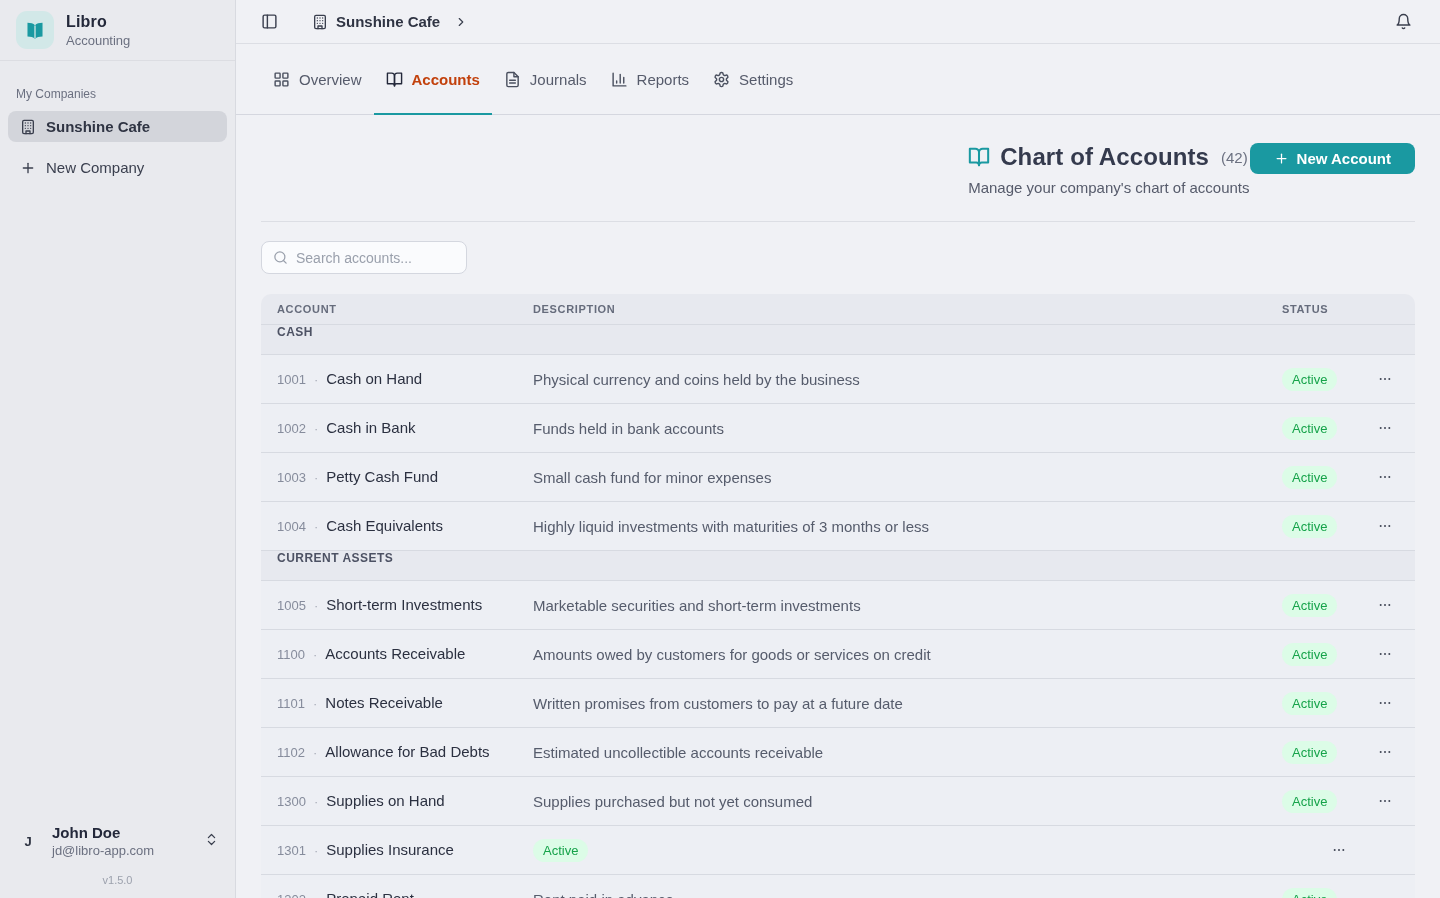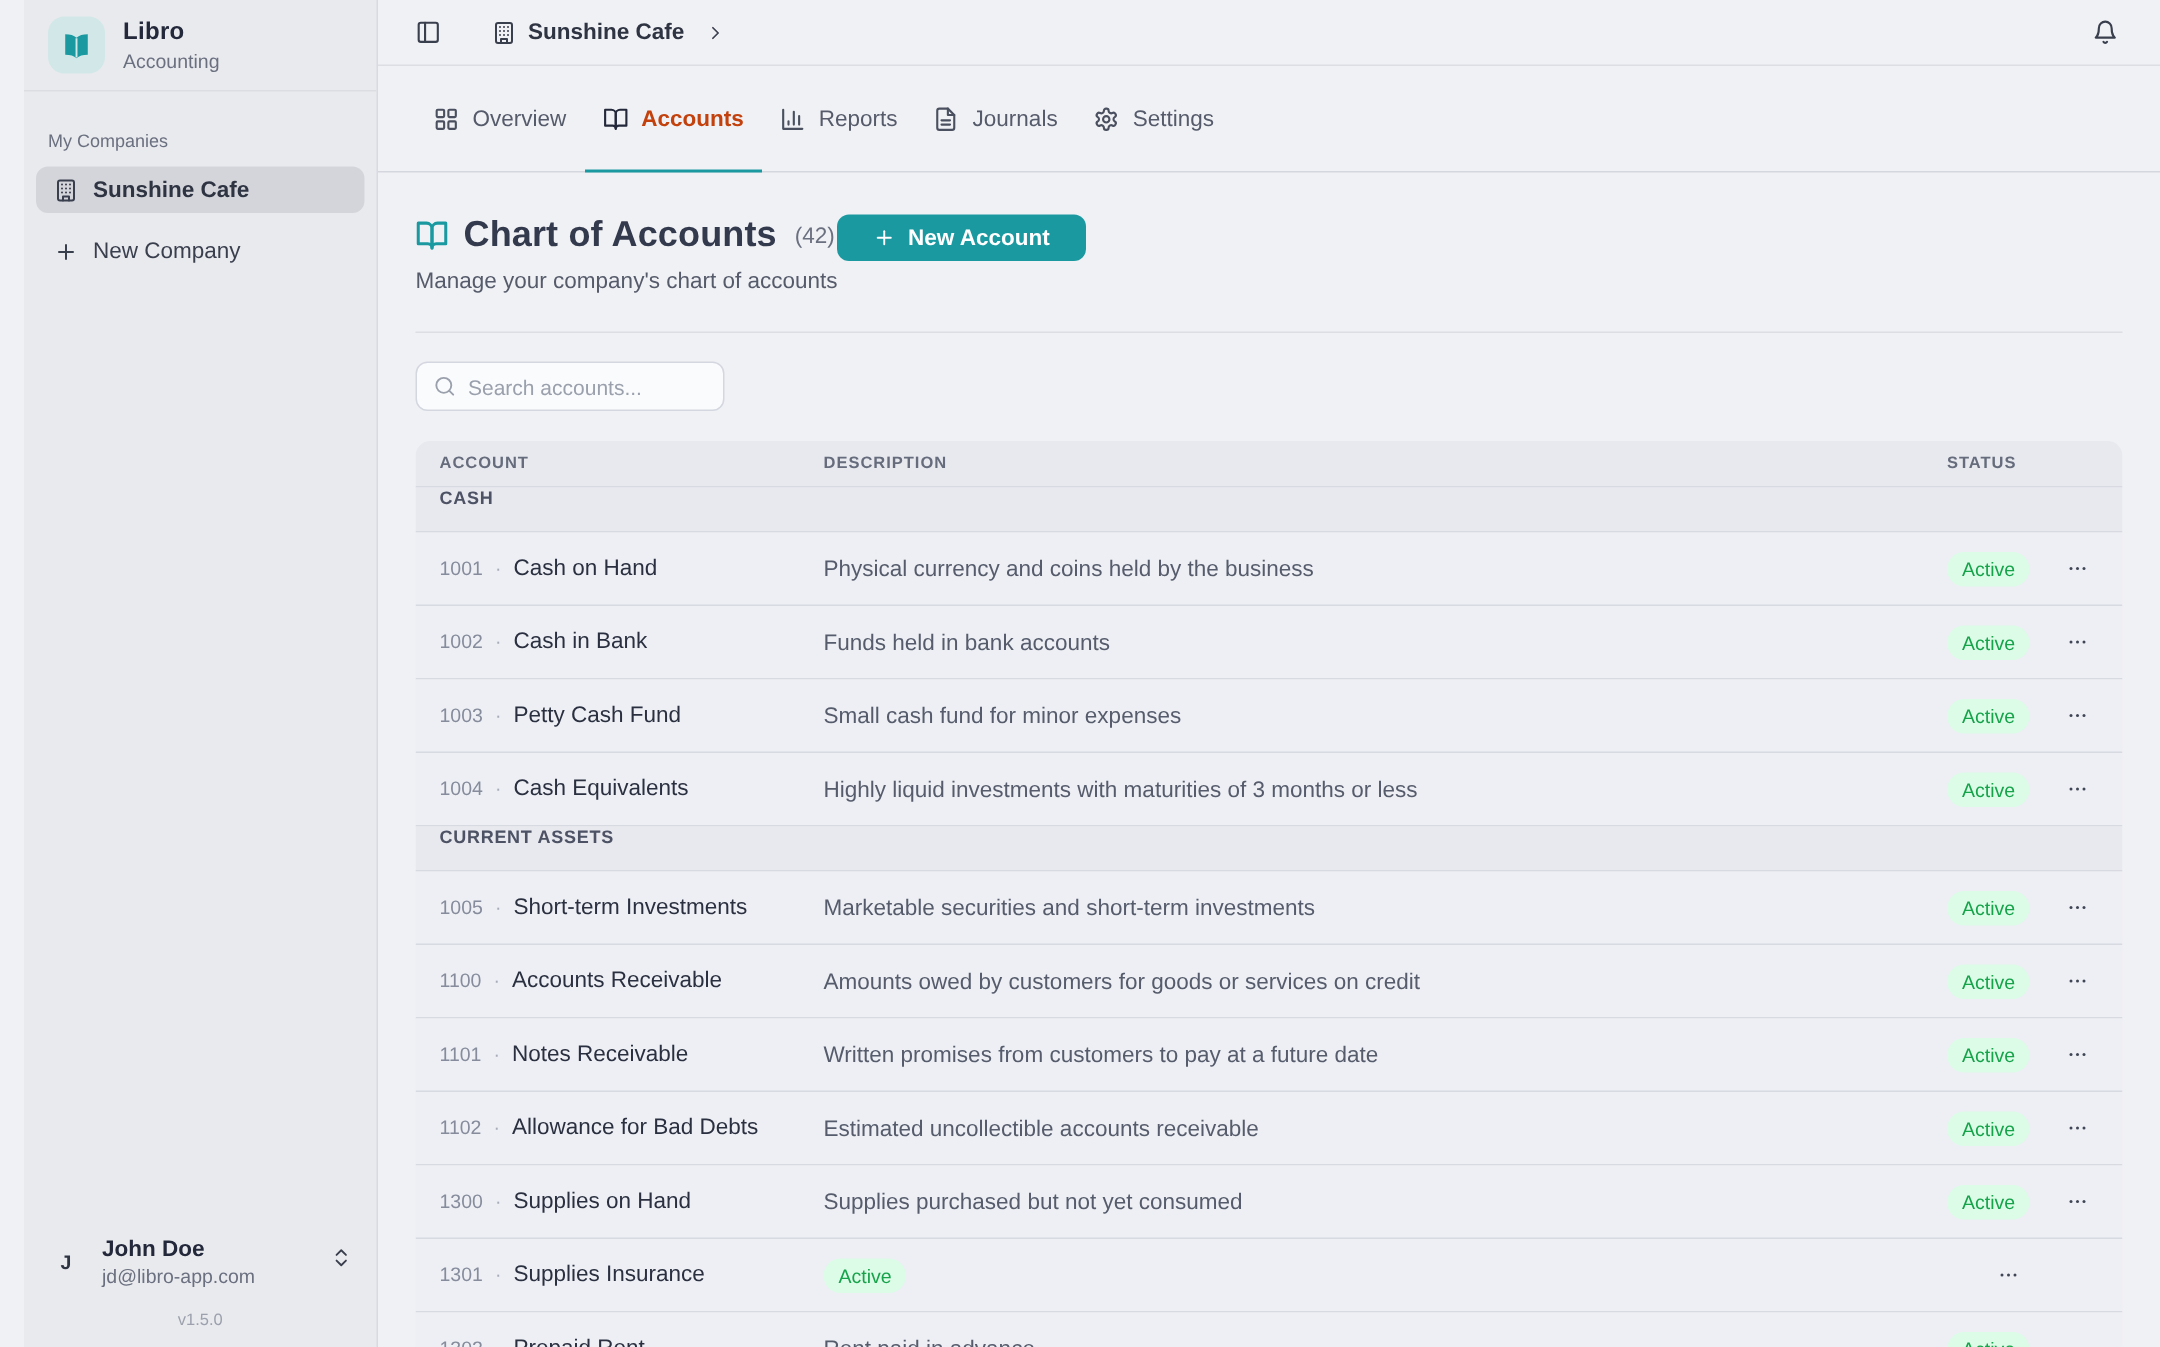--- a/index.html
+++ b/index.html
@@ -8,21 +8,21 @@
     font-family:"Liberation Sans", sans-serif;
     background:#f0f1f5;
     color:#2f3445;
     display:flex;
   }
   svg.ic { stroke:currentColor; fill:none; stroke-width:2; stroke-linecap:round; stroke-linejoin:round; flex:none; }
 
   
   .sidebar {
     width:236px; height:898px; background:#e9eaee;
-    border-right:1px solid #d8dae0; position:relative; flex:none;margin-left:16px;
+    border-right:1px solid #d8dae0; position:relative; flex:none;
   }
   .logo-area {
     height:61px; display:flex; align-items:center; gap:12px;
     padding:0 16px; border-bottom:1px solid #dcdde2;
   }
   .logo-badge {
     width:38px; height:38px; border-radius:11px; background:#d2e8e8;
     display:flex; align-items:center; justify-content:center;
   }
   .logo-name { font-size:16px; font-weight:700; color:#23283a; letter-spacing:.2px; }
@@ -71,21 +71,21 @@
     font-size:15px; color:#565b6b; cursor:pointer; position:relative;
   }
   .tab .ic { width:17px; height:17px; color:#4a505f; }
   .tab.active { color:#c2410c; font-weight:700; }
   .tab.active .ic { color:#23283a; }
   .tab.active::after {
     content:""; position:absolute; left:0; right:0; bottom:-1px; height:2px; background:#1a99a1;
   }
 
   .content { flex:1; padding:28px 25px 0; overflow:hidden; }
-  .page-head { display:flex; align-items:flex-start; justify-content:flex-start; }
+  .page-head { display:flex; align-items:flex-start; justify-content:flex-end; }
   .title-row { display:flex; align-items:center; gap:10px; }
   .title-row .ic { width:22px; height:22px; color:#1a99a1; stroke-width:2.2; }
   .page-title { font-size:24px; font-weight:700; color:#343a4d; letter-spacing:.1px; }
   .page-count { font-size:15px; color:#6b7080; margin-left:2px; }
   .page-sub { font-size:15px; color:#565b6b; margin-top:8px; }
 
   .btn-primary {
     display:flex; align-items:center; gap:8px; height:31px; padding:0 24px;
     background:#1a99a1; color:#fff; border:none; border-radius:8px;
     font-family:inherit; font-size:15px; font-weight:700; cursor:pointer;
@@ -234,34 +234,34 @@
     </div>
     <div class="tab active">
       <svg class="ic" viewBox="0 0 24 24">
         <path d="M2 3h6a4 4 0 0 1 4 4v14a3 3 0 0 0-3-3H2z"></path>
           <path d="M22 3h-6a4 4 0 0 0-4 4v14a3 3 0 0 1 3-3h7z"></path>
       </svg>
       <span>Accounts</span>
     </div>
     <div class="tab">
       <svg class="ic" viewBox="0 0 24 24">
+        <path d="M14 2H6a2 2 0 0 0-2 2v16a2 2 0 0 0 2 2h12a2 2 0 0 0 2-2V8z"></path>
+          <path d="M14 2v6h6"></path>
+        <path d="M16 13H8M16 17H8"></path>
+      </svg>
+      <span>Journals</span>
+    </div>
+    <div class="tab">
+      <svg class="ic" viewBox="0 0 24 24">
         <path d="M3 3v18h18"></path>
           <path d="M18 17V9"></path>
           <path d="M13 17V5"></path>
           <path d="M8 17v-3"></path>
       </svg>
       <span>Reports</span>
-    </div>
-    <div class="tab">
-      <svg class="ic" viewBox="0 0 24 24">
-        <path d="M14 2H6a2 2 0 0 0-2 2v16a2 2 0 0 0 2 2h12a2 2 0 0 0 2-2V8z"></path>
-          <path d="M14 2v6h6"></path>
-        <path d="M16 13H8M16 17H8"></path>
-      </svg>
-      <span>Journals</span>
     </div>
     <div class="tab">
       <svg class="ic" viewBox="0 0 24 24">
         <path d="M12.22 2h-.44a2 2 0 0 0-2 2v.18a2 2 0 0 1-1 1.73l-.43.25a2 2 0 0 1-2 0l-.15-.08a2 2 0 0 0-2.73.73l-.22.38a2 2 0 0 0 .73 2.73l.15.1a2 2 0 0 1 1 1.72v.51a2 2 0 0 1-1 1.74l-.15.09a2 2 0 0 0-.73 2.73l.22.38a2 2 0 0 0 2.73.73l.15-.08a2 2 0 0 1 2 0l.43.25a2 2 0 0 1 1 1.73V20a2 2 0 0 0 2 2h.44a2 2 0 0 0 2-2v-.18a2 2 0 0 1 1-1.73l.43-.25a2 2 0 0 1 2 0l.15.08a2 2 0 0 0 2.73-.73l.22-.39a2 2 0 0 0-.73-2.73l-.15-.08a2 2 0 0 1-1-1.74v-.5a2 2 0 0 1 1-1.74l.15-.09a2 2 0 0 0 .73-2.73l-.22-.38a2 2 0 0 0-2.73-.73l-.15.08a2 2 0 0 1-2 0l-.43-.25a2 2 0 0 1-1-1.73V4a2 2 0 0 0-2-2z"></path>
         <circle cx="12" cy="12" r="3"></circle>
       </svg>
       <span>Settings</span>
     </div>
   </nav>
 

